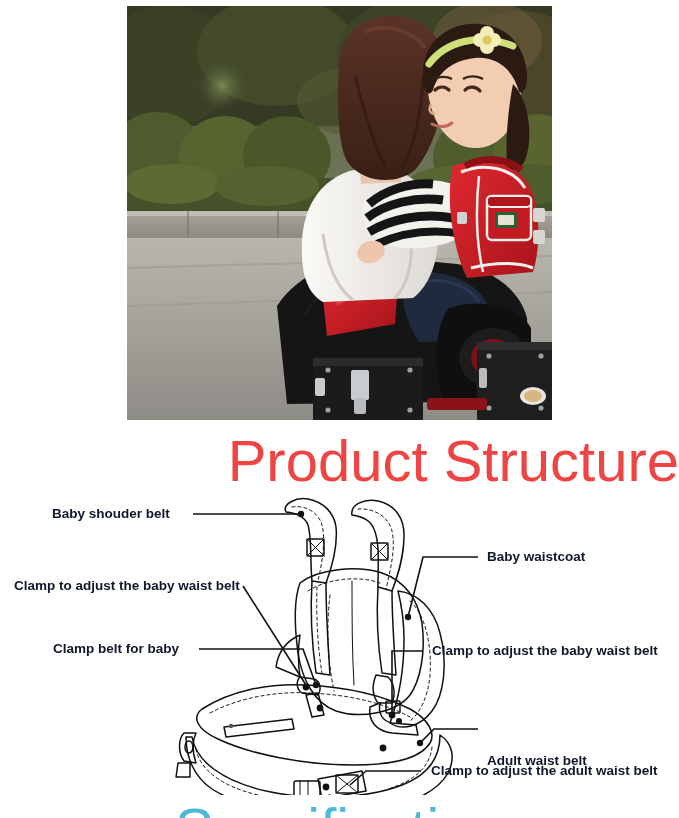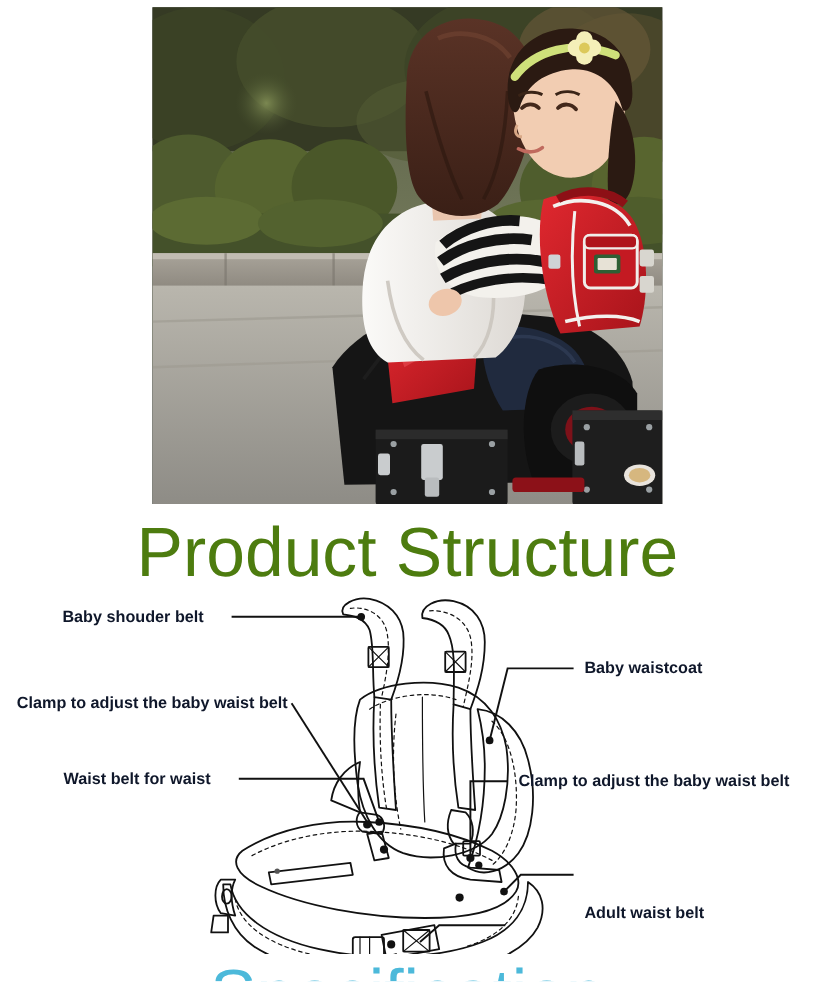--- a/index.html
+++ b/index.html
@@ -14,25 +14,25 @@
   
   .photo-wrap{
     position:absolute;left:127px;top:6px;width:425px;height:414px;
     overflow:hidden;background:#2b2f23;
   }
   .photo-wrap svg{display:block;width:425px;height:414px;}
 
   
   .title{
     position:absolute;left:0;top:430px;width:679px;
-    text-align:center;
+    text-align:right;
     font-size:58px;line-height:62px;
     font-weight:400;
     letter-spacing:0px;
-    color:#4d7c0f;
+    color:#ef4444;
     white-space:nowrap;
   }
   .title-clipped{
     position:absolute;left:0;top:798px;width:679px;
     text-align:center;
     font-size:58px;line-height:62px;
     font-weight:400;
     color:#4cb9da;
     white-space:nowrap;
     height:20px;overflow:hidden;
@@ -357,25 +357,26 @@
         <circle cx="420" cy="248" r="3.2" fill="#111" stroke="none"></circle>
 
         <path d="M421 276 L366 276 L350 290"></path>
       </g>
     </svg>
 
     <div class="lbl l" style="left:52px; top:11px;">Baby shouder belt</div>
 
     <div class="lbl l" style="left:14px; top:83px;">Clamp to adjust the baby waist belt</div>
 
-    <div class="lbl l" style="left:53px; top:146px;">Waist belt for waist</div>
+    <div class="lbl l" style="left:53px; top:146px;">Clamp belt for baby</div>
 
     <div class="lbl r" style="left:487px; top:54px;">Baby waistcoat</div>
 
     <div class="lbl r" style="left:432px; top:148px;">Clamp to adjust the baby waist belt</div>
 
     <div class="lbl r" style="left:487px; top:226px;margin-top:32px;">Adult waist belt</div>
 
+    <div class="lbl r" style="left:431px; top:268px;">Clamp to adjust the adult waist belt</div>
   </div>
 
   <div class="title-clipped">Specification</div>
 
 </div>
 
 </body></html>

